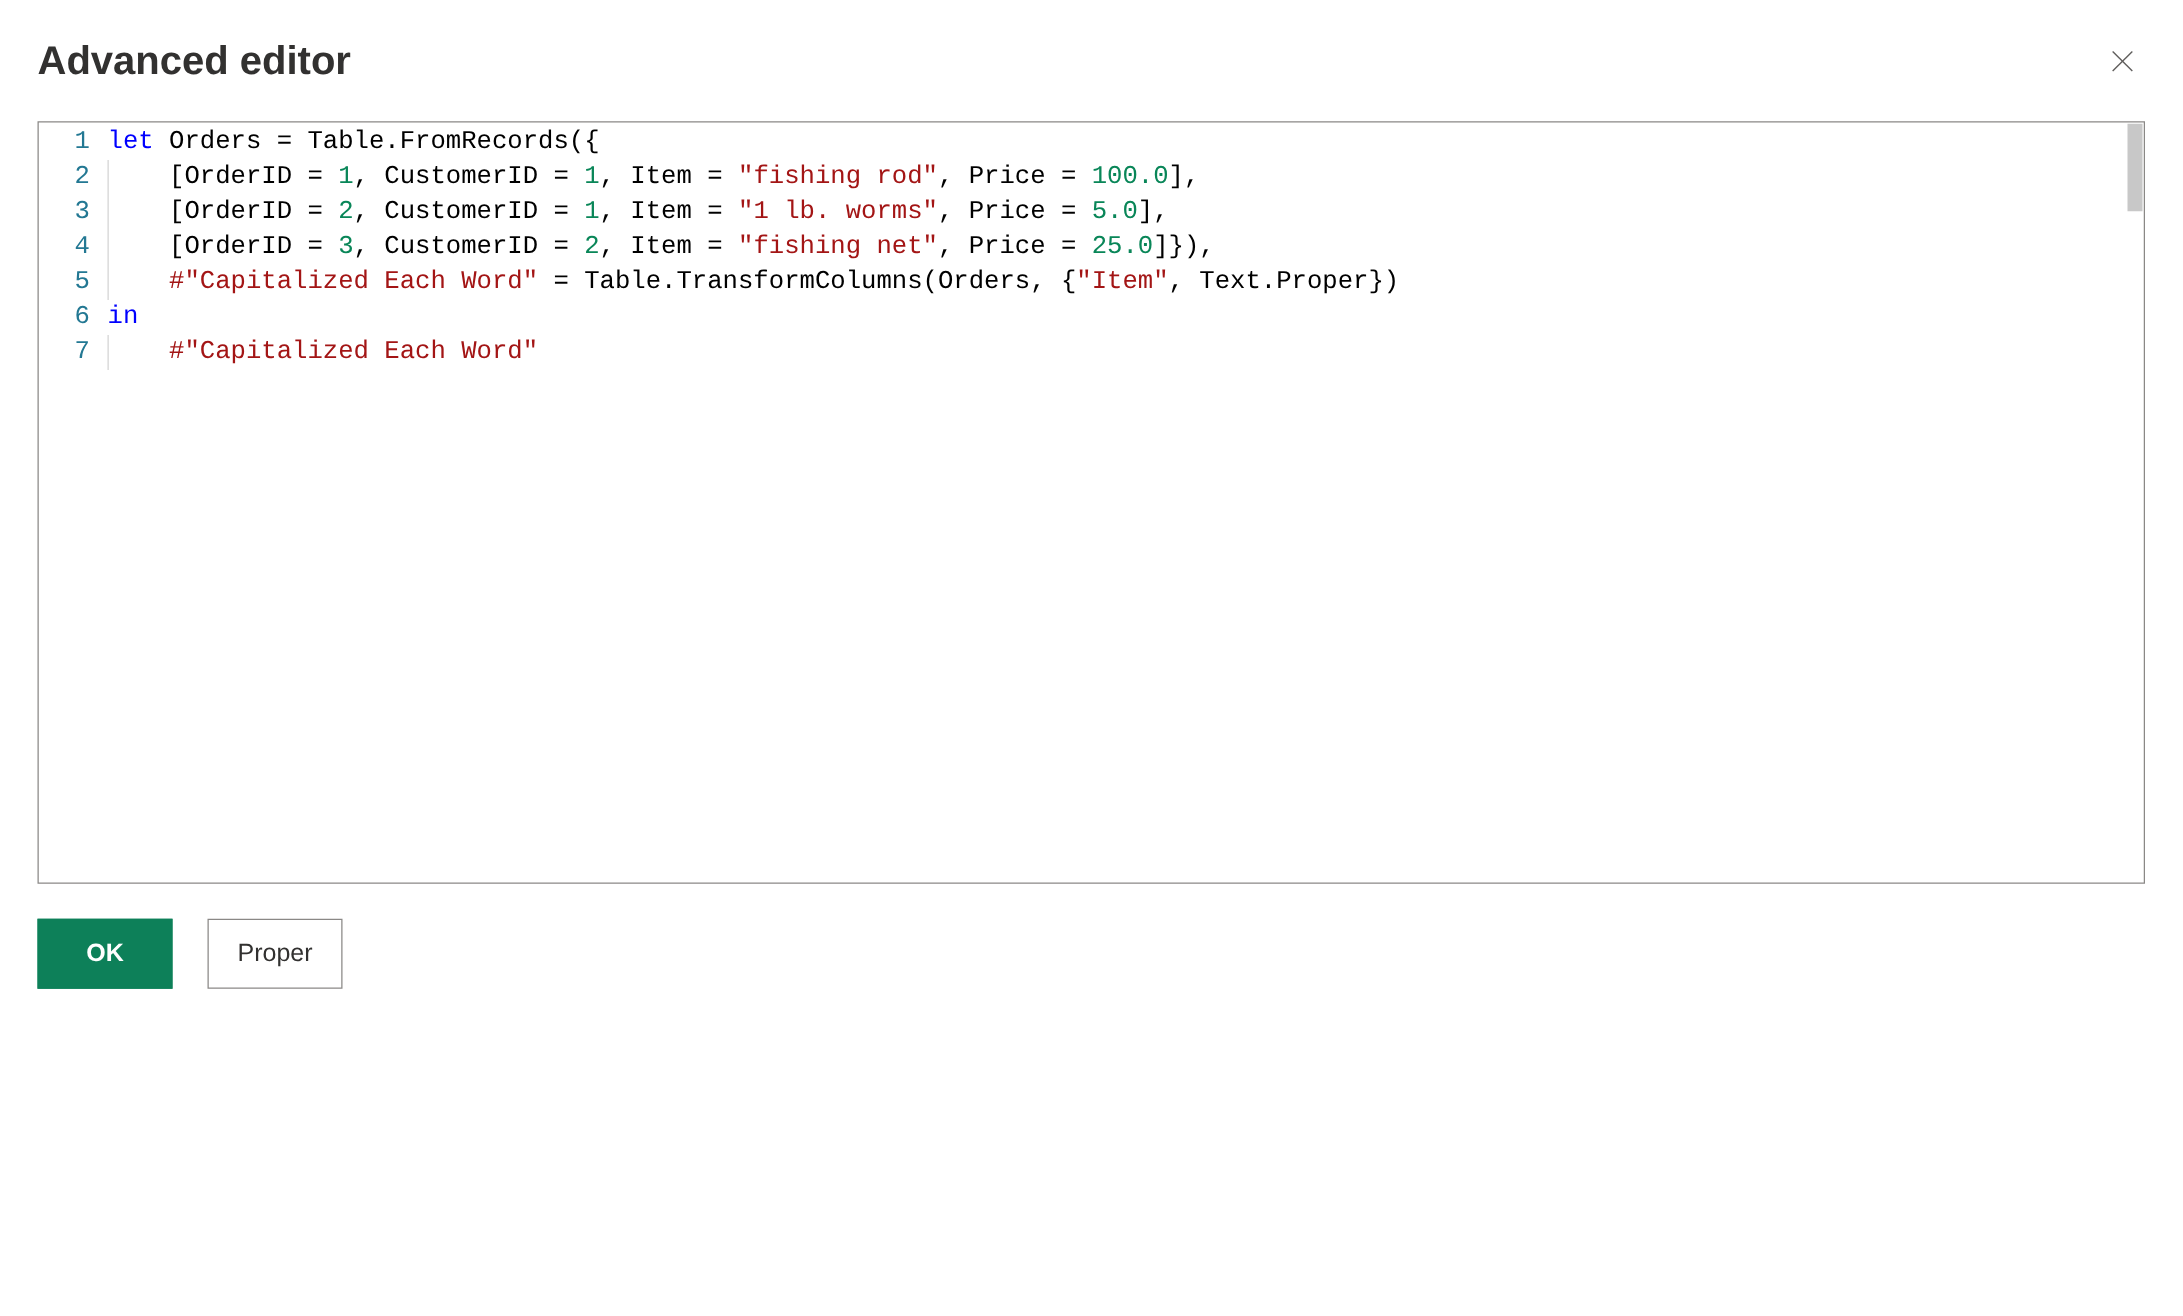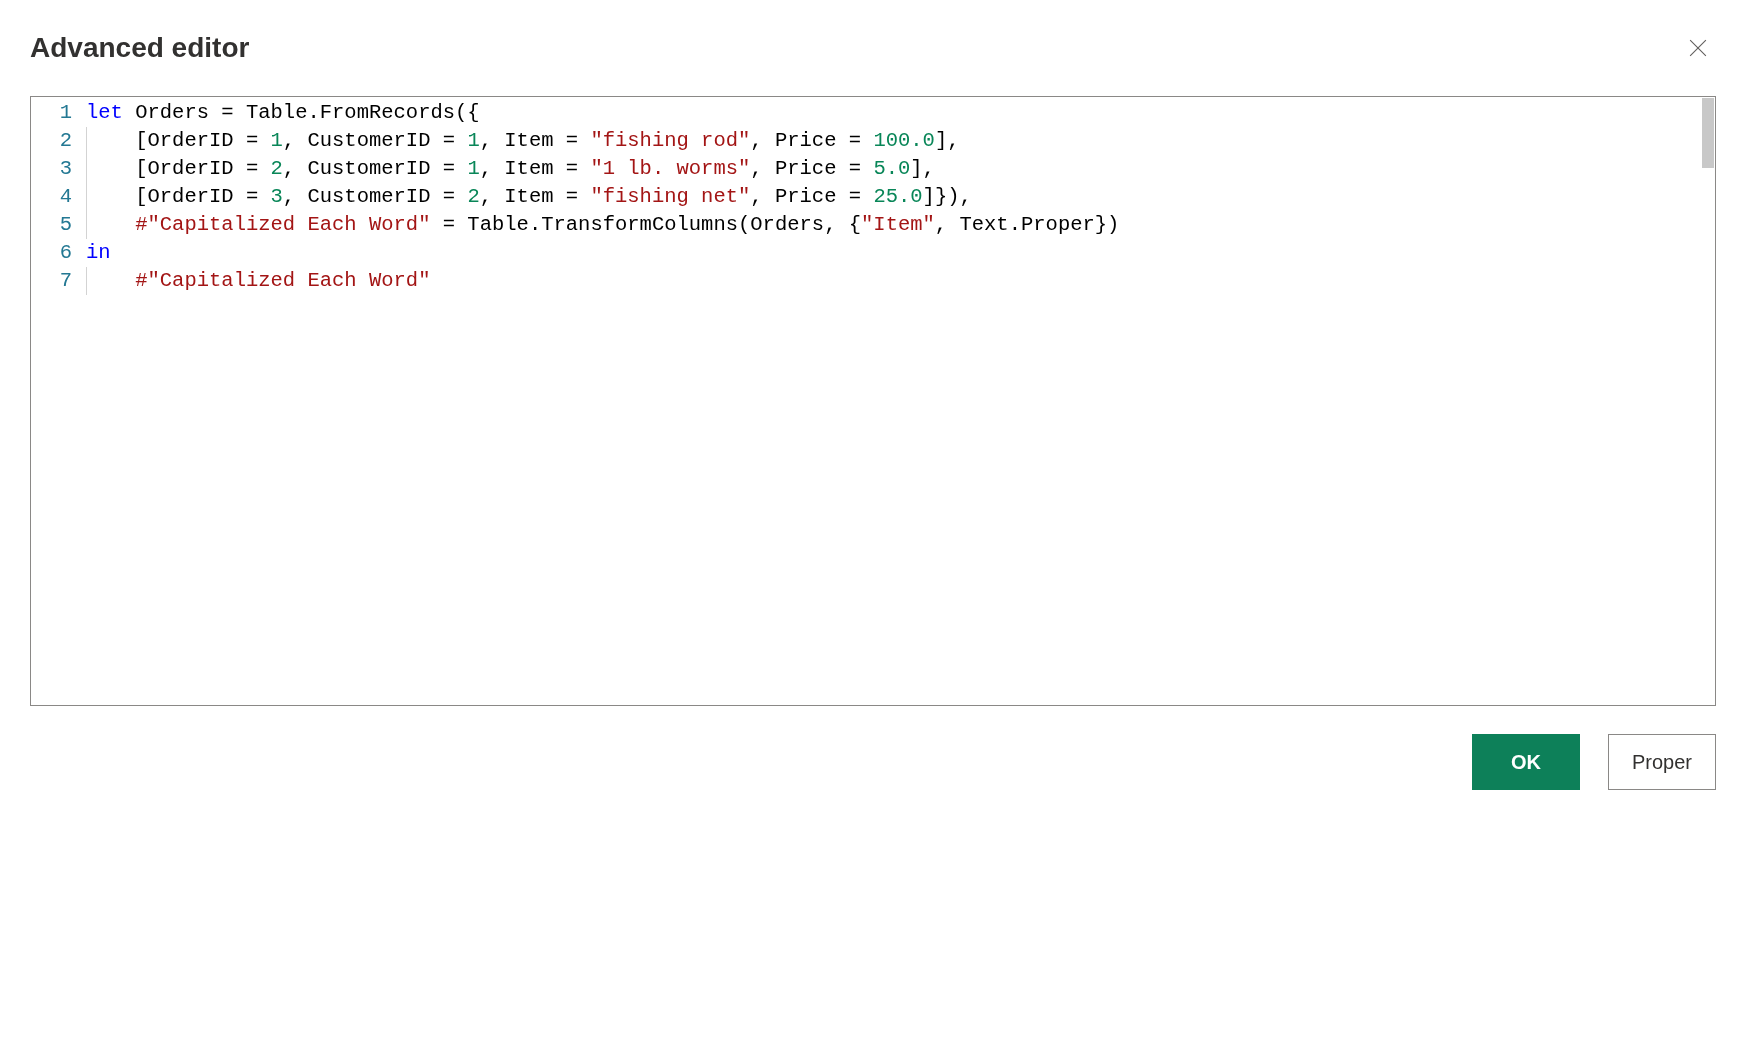--- a/index.html
+++ b/index.html
@@ -12,21 +12,21 @@
       background: #fff;
       padding: 30px;
     }
     .header {
       display: flex;
       justify-content: space-between;
       align-items: center;
       margin-bottom: 30px;
     }
     .title {
-      font-size: 28px;
+      font-size: 32px;
       font-weight: 600;
       color: #323130;
     }
     .close-btn {
       cursor: pointer;
       width: 36px;
       height: 36px;
       display: flex;
       align-items: center;
       justify-content: center;
@@ -80,21 +80,21 @@
       background: #d3d3d3;
     }
     .tok-keyword { color: #0000ff; }
     .tok-ident { color: #000000; }
     .tok-punct { color: #000000; }
     .tok-num { color: #098658; }
     .tok-str { color: #a31515; }
     .tok-escstr { color: #a31515; }
     .footer {
       display: flex;
-      justify-content: flex-end;
+      justify-content: flex-start;
       gap: 28px;
       margin-top: 28px;
     }
     .btn {
       min-width: 108px;
       height: 56px;
       border: 1px solid #8a8886;
       background: #fff;
       font-size: 20px;
       font-family: inherit;

